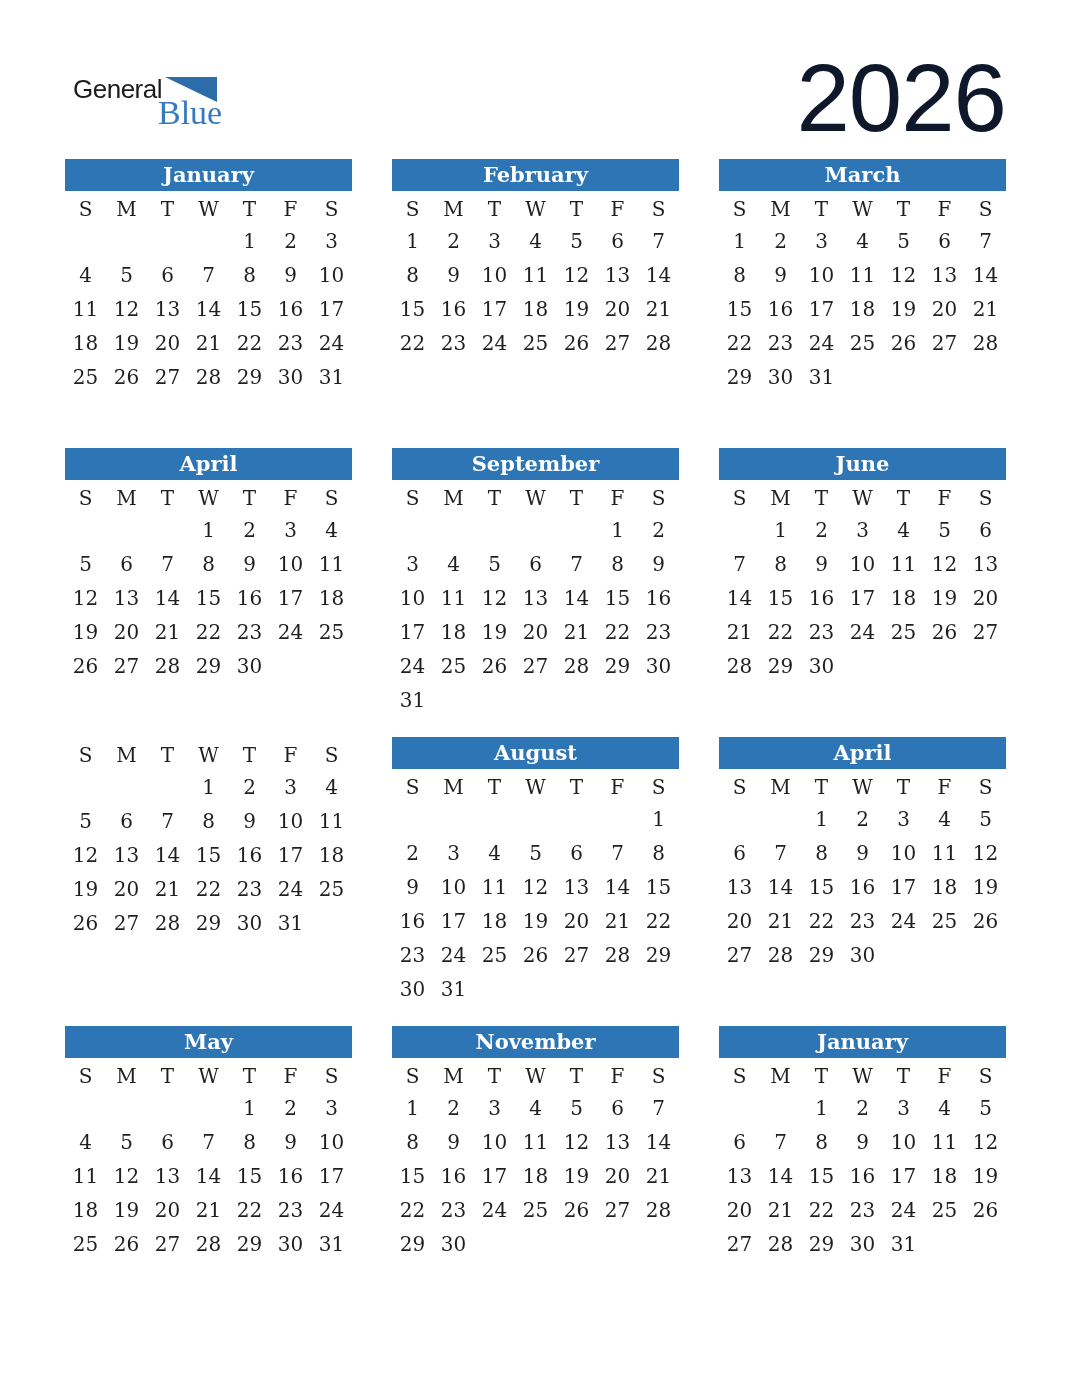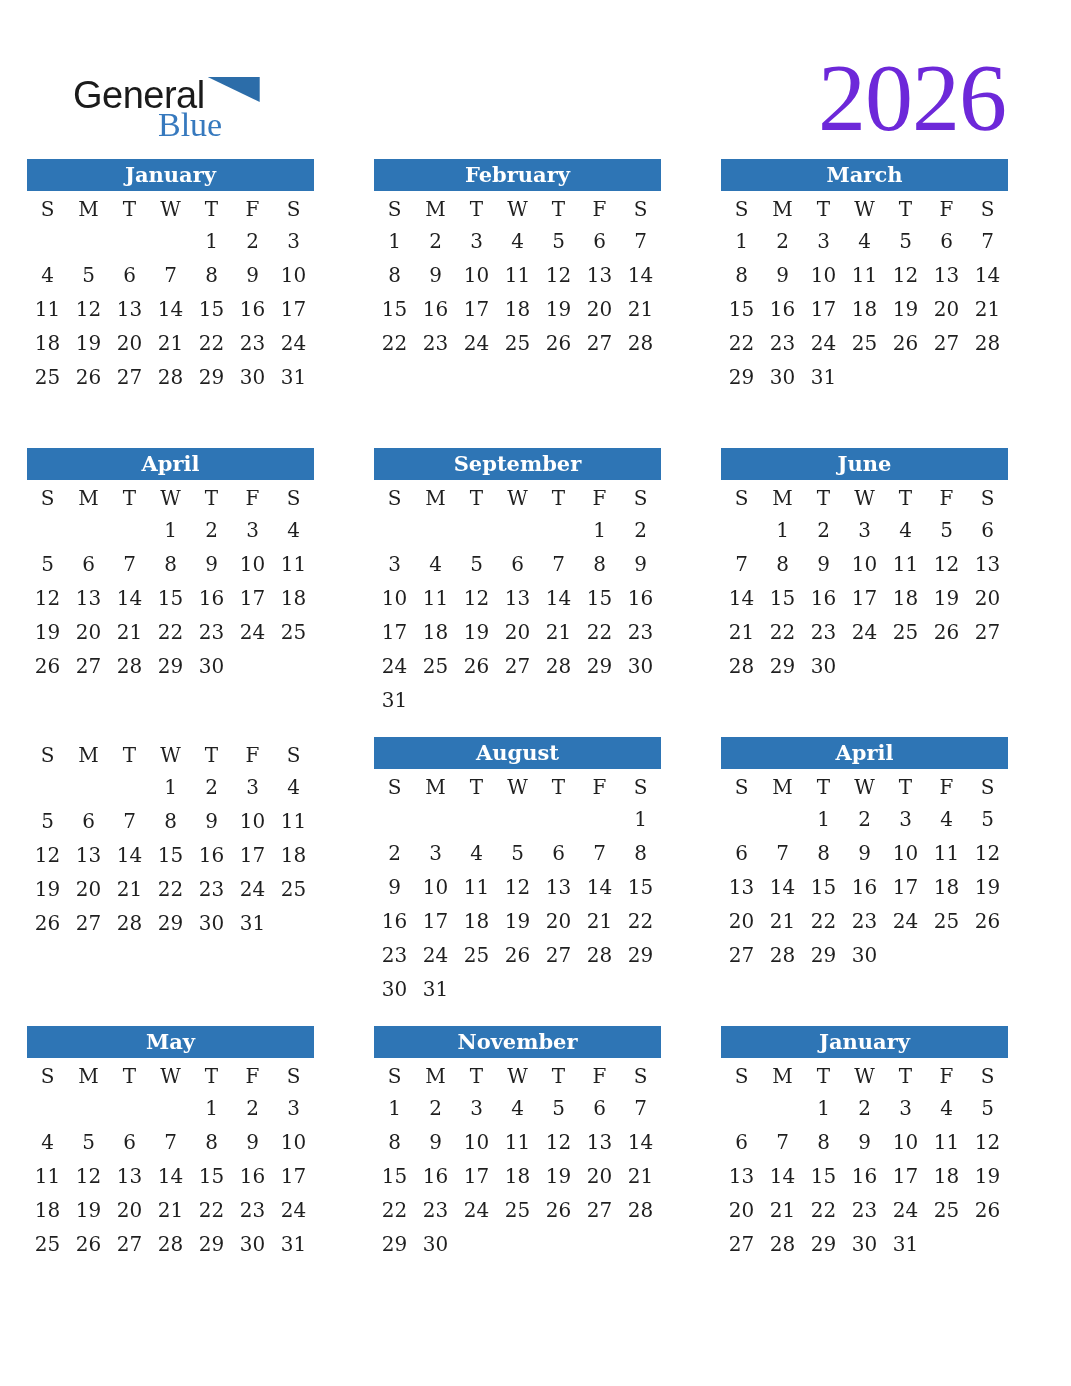--- a/index.html
+++ b/index.html
@@ -17,53 +17,53 @@
     padding: 0 65px;
     box-sizing: border-box;
     display: flex;
     justify-content: space-between;
     align-items: flex-start;
   }
   .logo { margin-top: 76px; margin-left: 8px; }
   .logo-row1 { display: flex; align-items: flex-start; }
   .logo-general {
     font-family: "Liberation Sans", sans-serif;
-    font-size: 38px;
+    font-size: 26px;
     line-height: 1;
     letter-spacing: -0.5px;
     color: var(--logo-black, #1b1b1b);
   }
   .logo-triangle {
     width: 52px; height: 25px;
     margin-left: 3px; margin-top: 1px;
     background: var(--triangle-blue, #2c6da9);
     clip-path: polygon(0 0, 100% 0, 100% 100%);
   }
   .logo-row2 {
     font-family: Liberation Serif, serif;
     font-size: 34px;
     line-height: 1;
     margin-top: -6px;
     padding-left: 85px;
     color: var(--logo-blue, #3679be);
   }
   .year {
-    font-family: Liberation Serif, serif;
+    font-family: Liberation Sans, sans-serif;
     font-size: 96px;
     line-height: 1;
     margin-top: 50px;
     letter-spacing: -1px;
-    color: #6d28d9;
+    color: #0f172a;
   }
   
   .months {
-    padding: 0 27px;
+    padding: 0 65px;
     display: grid;
     grid-template-columns: repeat(3, 287px);
-    column-gap: 60px;
+    column-gap: 40px;
     grid-auto-rows: 289px;
   }
   .month { width: 287px; }
   .month-title {
     height: 32px;
     line-height: 32px;
     background: var(--hdr, #2e75b5);
     color: var(--hdr-text, #ffffff);
     text-align: center;
     font-weight: bold;

